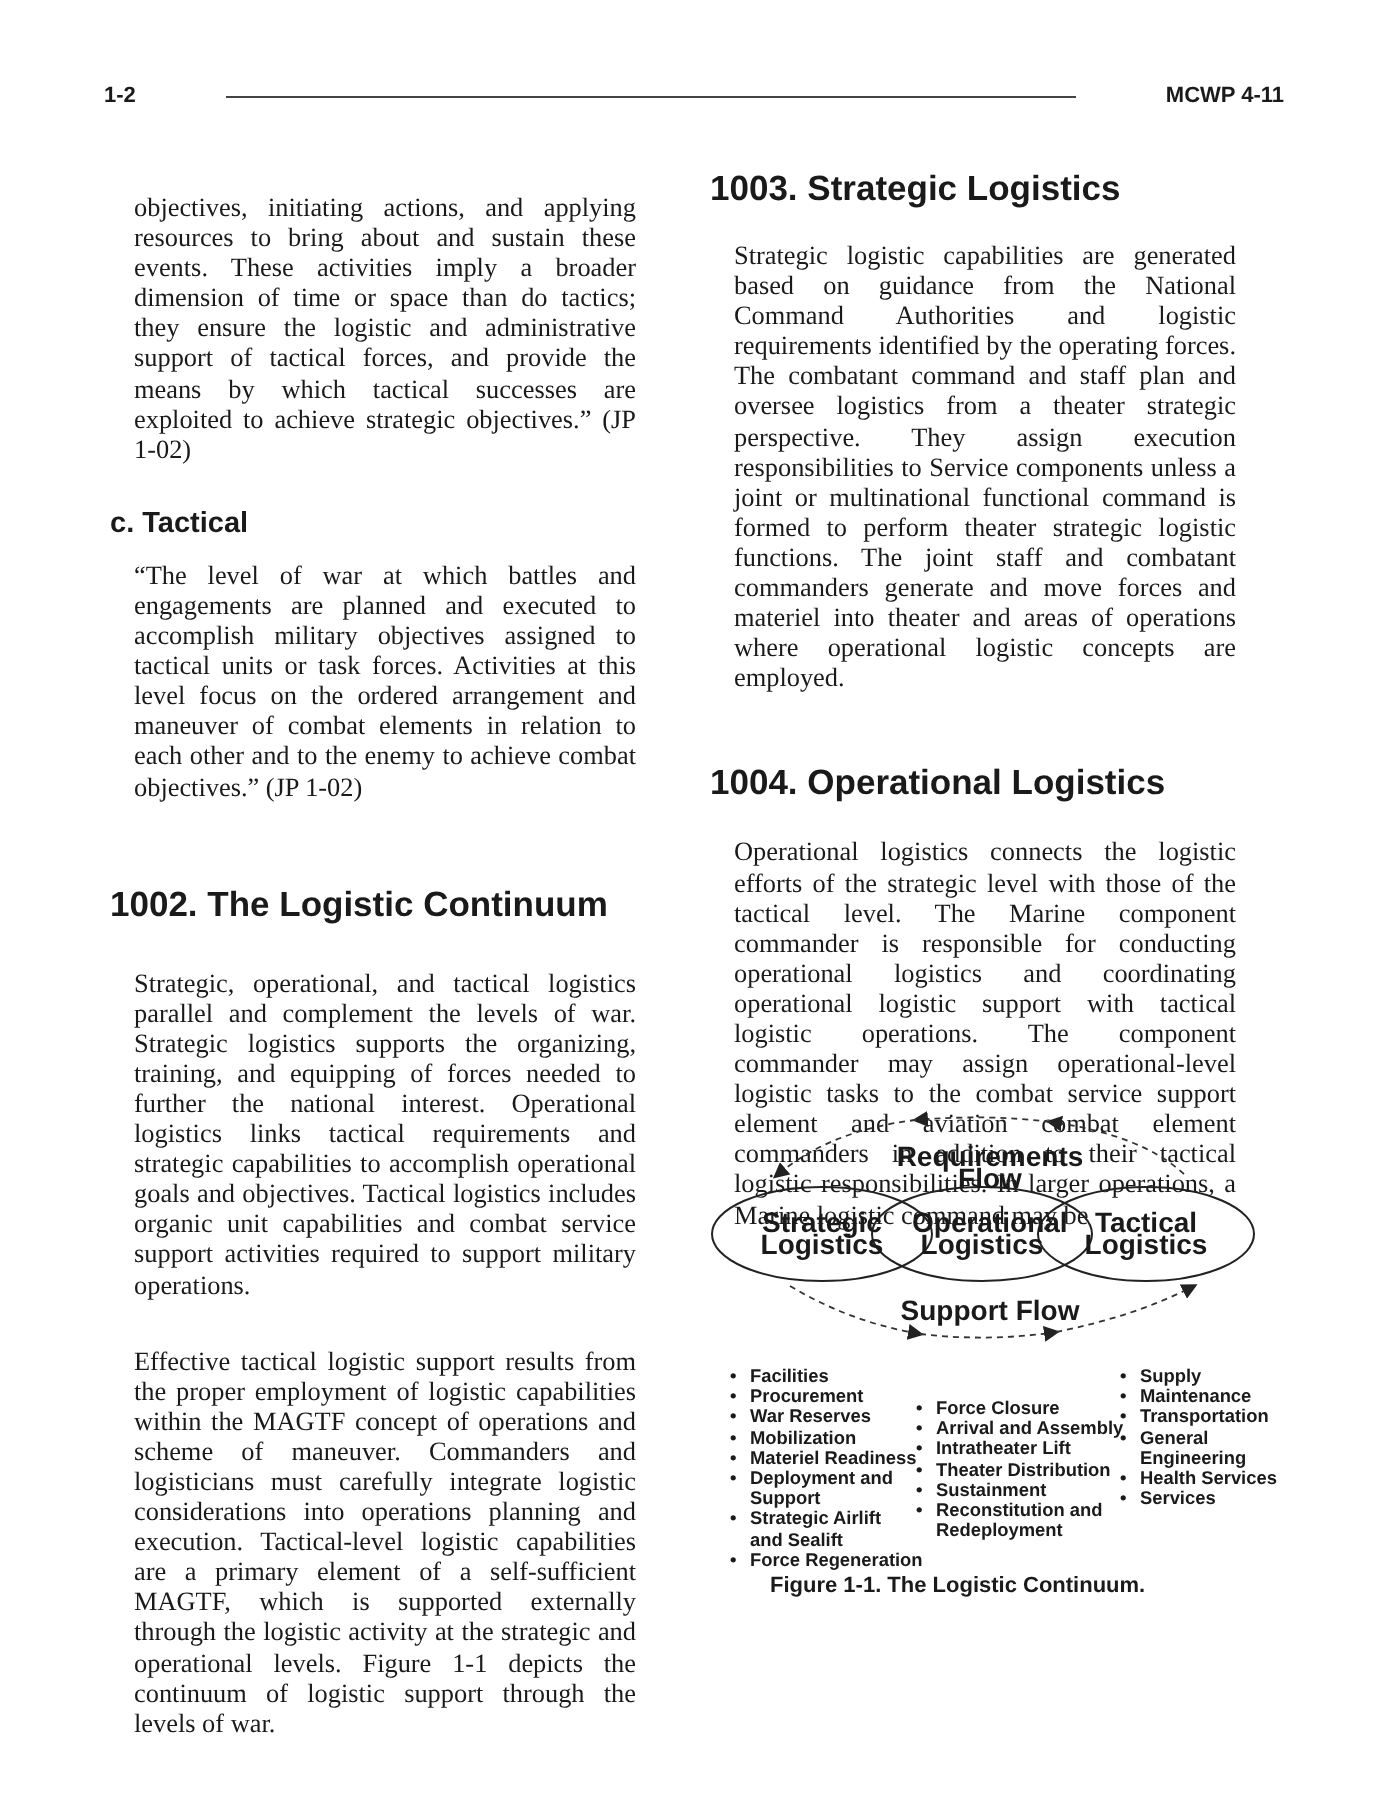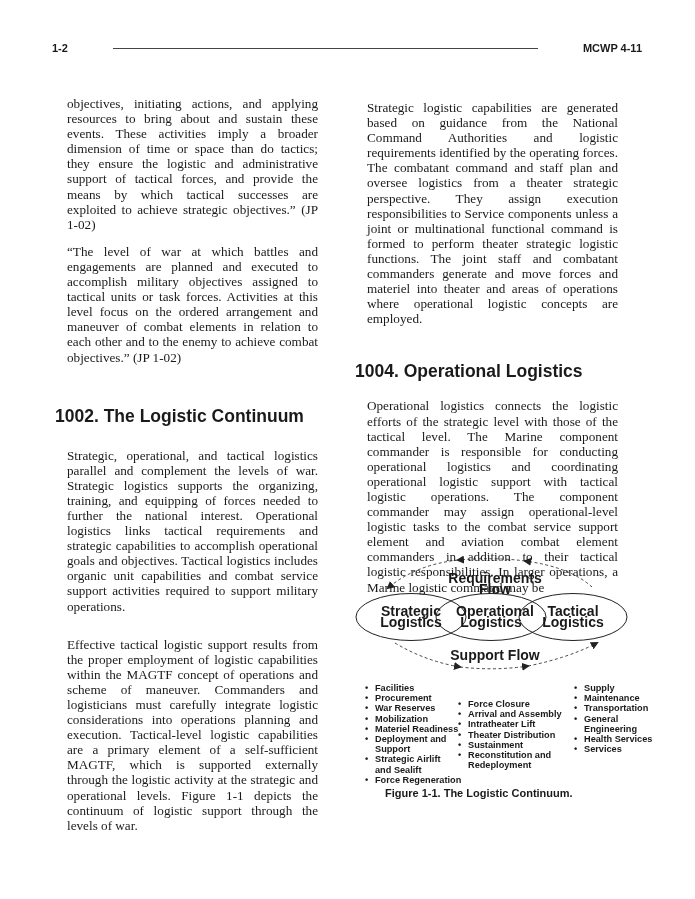--- a/index.html
+++ b/index.html
@@ -25,27 +25,29 @@
 <body>
 
 <div class="header">
   <span>1-2</span>
   <span class="rule"></span>
   <span>MCWP 4-11</span>
 </div>
 
 <div class="col col-left">
   <p class="para">objectives, initiating actions, and applying resources to bring about and sustain these events. These activities imply a broader dimension of time or space than do tactics; they ensure the logistic and administrative support of tactical forces, and provide the means by which tactical successes are exploited to achieve strategic objectives.” (JP 1-02)</p>
+  <h3 style="margin-top:21px;">c.  Tactical</h3>
   <p class="para" style="margin-top:9px;">“The level of war at which battles and engagements are planned and executed to accomplish military objectives assigned to tactical units or task forces. Activities at this level focus on the ordered arrangement and maneuver of combat elements in relation to each other and to the enemy to achieve combat objectives.” (JP 1-02)</p>
   <h2 style="margin-top:41px;">1002.  The Logistic Continuum</h2>
   <p class="para" style="margin-top:22px;">Strategic, operational, and tactical logistics parallel and complement the levels of war. Strategic logistics supports the organizing, training, and equipping of forces needed to further the national interest. Operational logistics links tactical requirements and strategic capabilities to accomplish operational goals and objectives. Tactical logistics includes organic unit capabilities and combat service support activities required to support military operations.</p>
   <p class="para" style="margin-top:23px;">Effective tactical logistic support results from the proper employment of logistic capabilities within the MAGTF concept of operations and scheme of maneuver. Commanders and logisticians must carefully integrate logistic considerations into operations planning and execution. Tactical-level logistic capabilities are a primary element of a self-sufficient MAGTF, which is supported externally through the logistic activity at the strategic and operational levels. Figure 1-1 depicts the continuum of logistic support through the levels of war.</p>
 </div>
 
 <div class="col col-right">
+  <h2>1003.  Strategic Logistics</h2>
   <p class="para" style="margin-top:16px;">Strategic logistic capabilities are generated based on guidance from the National Command Authorities and logistic requirements identified by the operating forces. The combatant command and staff plan and oversee logistics from a theater strategic perspective. They assign execution responsibilities to Service components unless a joint or multinational functional command is formed to perform theater strategic logistic functions. The joint staff and combatant commanders generate and move forces and materiel into theater and areas of operations where operational logistic concepts are employed.</p>
   <h2 style="margin-top:35px;">1004.  Operational Logistics</h2>
   <p class="para" style="margin-top:17px;">Operational logistics connects the logistic efforts of the strategic level with those of the tactical level. The Marine component commander is responsible for conducting operational logistics and coordinating operational logistic support with tactical logistic operations. The component commander may assign operational-level logistic tasks to the combat service support element and aviation combat element commanders in addition to their tactical logistic responsibilities. In larger operations, a Marine logistic command may be</p>
 </div>
 
 <div class="figure">
   <svg width="300" height="250" viewBox="0 0 300 250">
     <defs>
       <marker id="arrow" markerWidth="8" markerHeight="8" refX="6" refY="4" orient="auto" markerUnits="userSpaceOnUse">
         <path d="M0,0 L8,4 L0,8 Z" fill="#222"></path>
@@ -98,21 +100,21 @@
 
   <ul class="bullets" style="left:97px; top:133px;">
     <li><span>Force Closure</span></li>
     <li><span>Arrival and Assembly</span></li>
     <li><span>Intratheater Lift</span></li>
     <li><span>Theater Distribution</span></li>
     <li><span>Sustainment</span></li>
     <li><span>Reconstitution and</span><span class="cont">Redeployment</span></li>
   </ul>
 
-  <ul class="bullets" style="left:213px; top:117px;">
+  <ul class="bullets" style="left:199px; top:117px;">
     <li><span>Supply</span></li>
     <li><span>Maintenance</span></li>
     <li><span>Transportation</span></li>
     <li><span>General</span><span class="cont">Engineering</span></li>
     <li><span>Health Services</span></li>
     <li><span>Services</span></li>
   </ul>
 </div>
 
 <div class="caption">Figure 1-1. The Logistic Continuum.</div>

